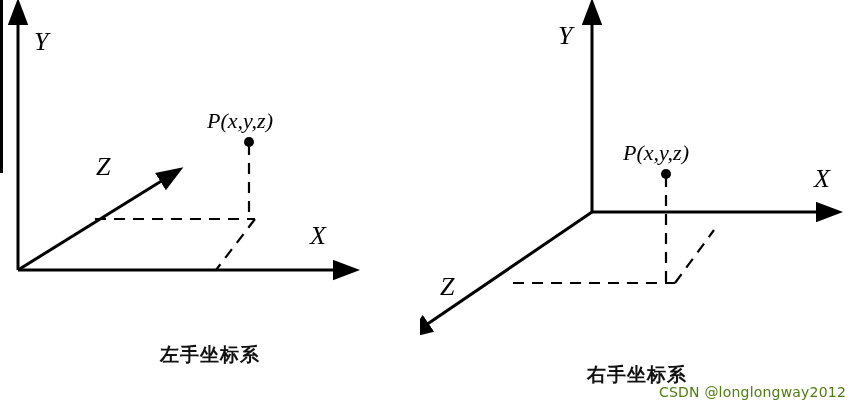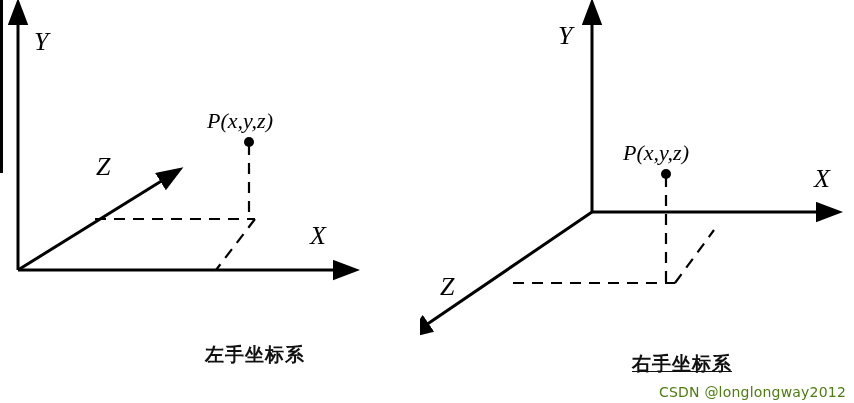--- a/index.html
+++ b/index.html
@@ -25,24 +25,23 @@
 
   .caption {
     position: absolute;
     width: 100%;
     text-align: center;
     font-family: "DejaVu Sans", sans-serif;
     font-size: 19px;
     font-weight: bold;
     color: #111111;
     letter-spacing: 1px;
-    margin-left: 45px;
   }
   #left-caption { top: 342px; }
-  #right-caption { top: 351px; text-decoration: underline; }
+  #right-caption { top: 362px; }
 
   .watermark {
     position: absolute;
     right: 8px;
     bottom: 3px;
     font-family: "DejaVu Sans", sans-serif;
     font-size: 14px;
     color: #4d7c0f;
     letter-spacing: 0.2px;
   }

